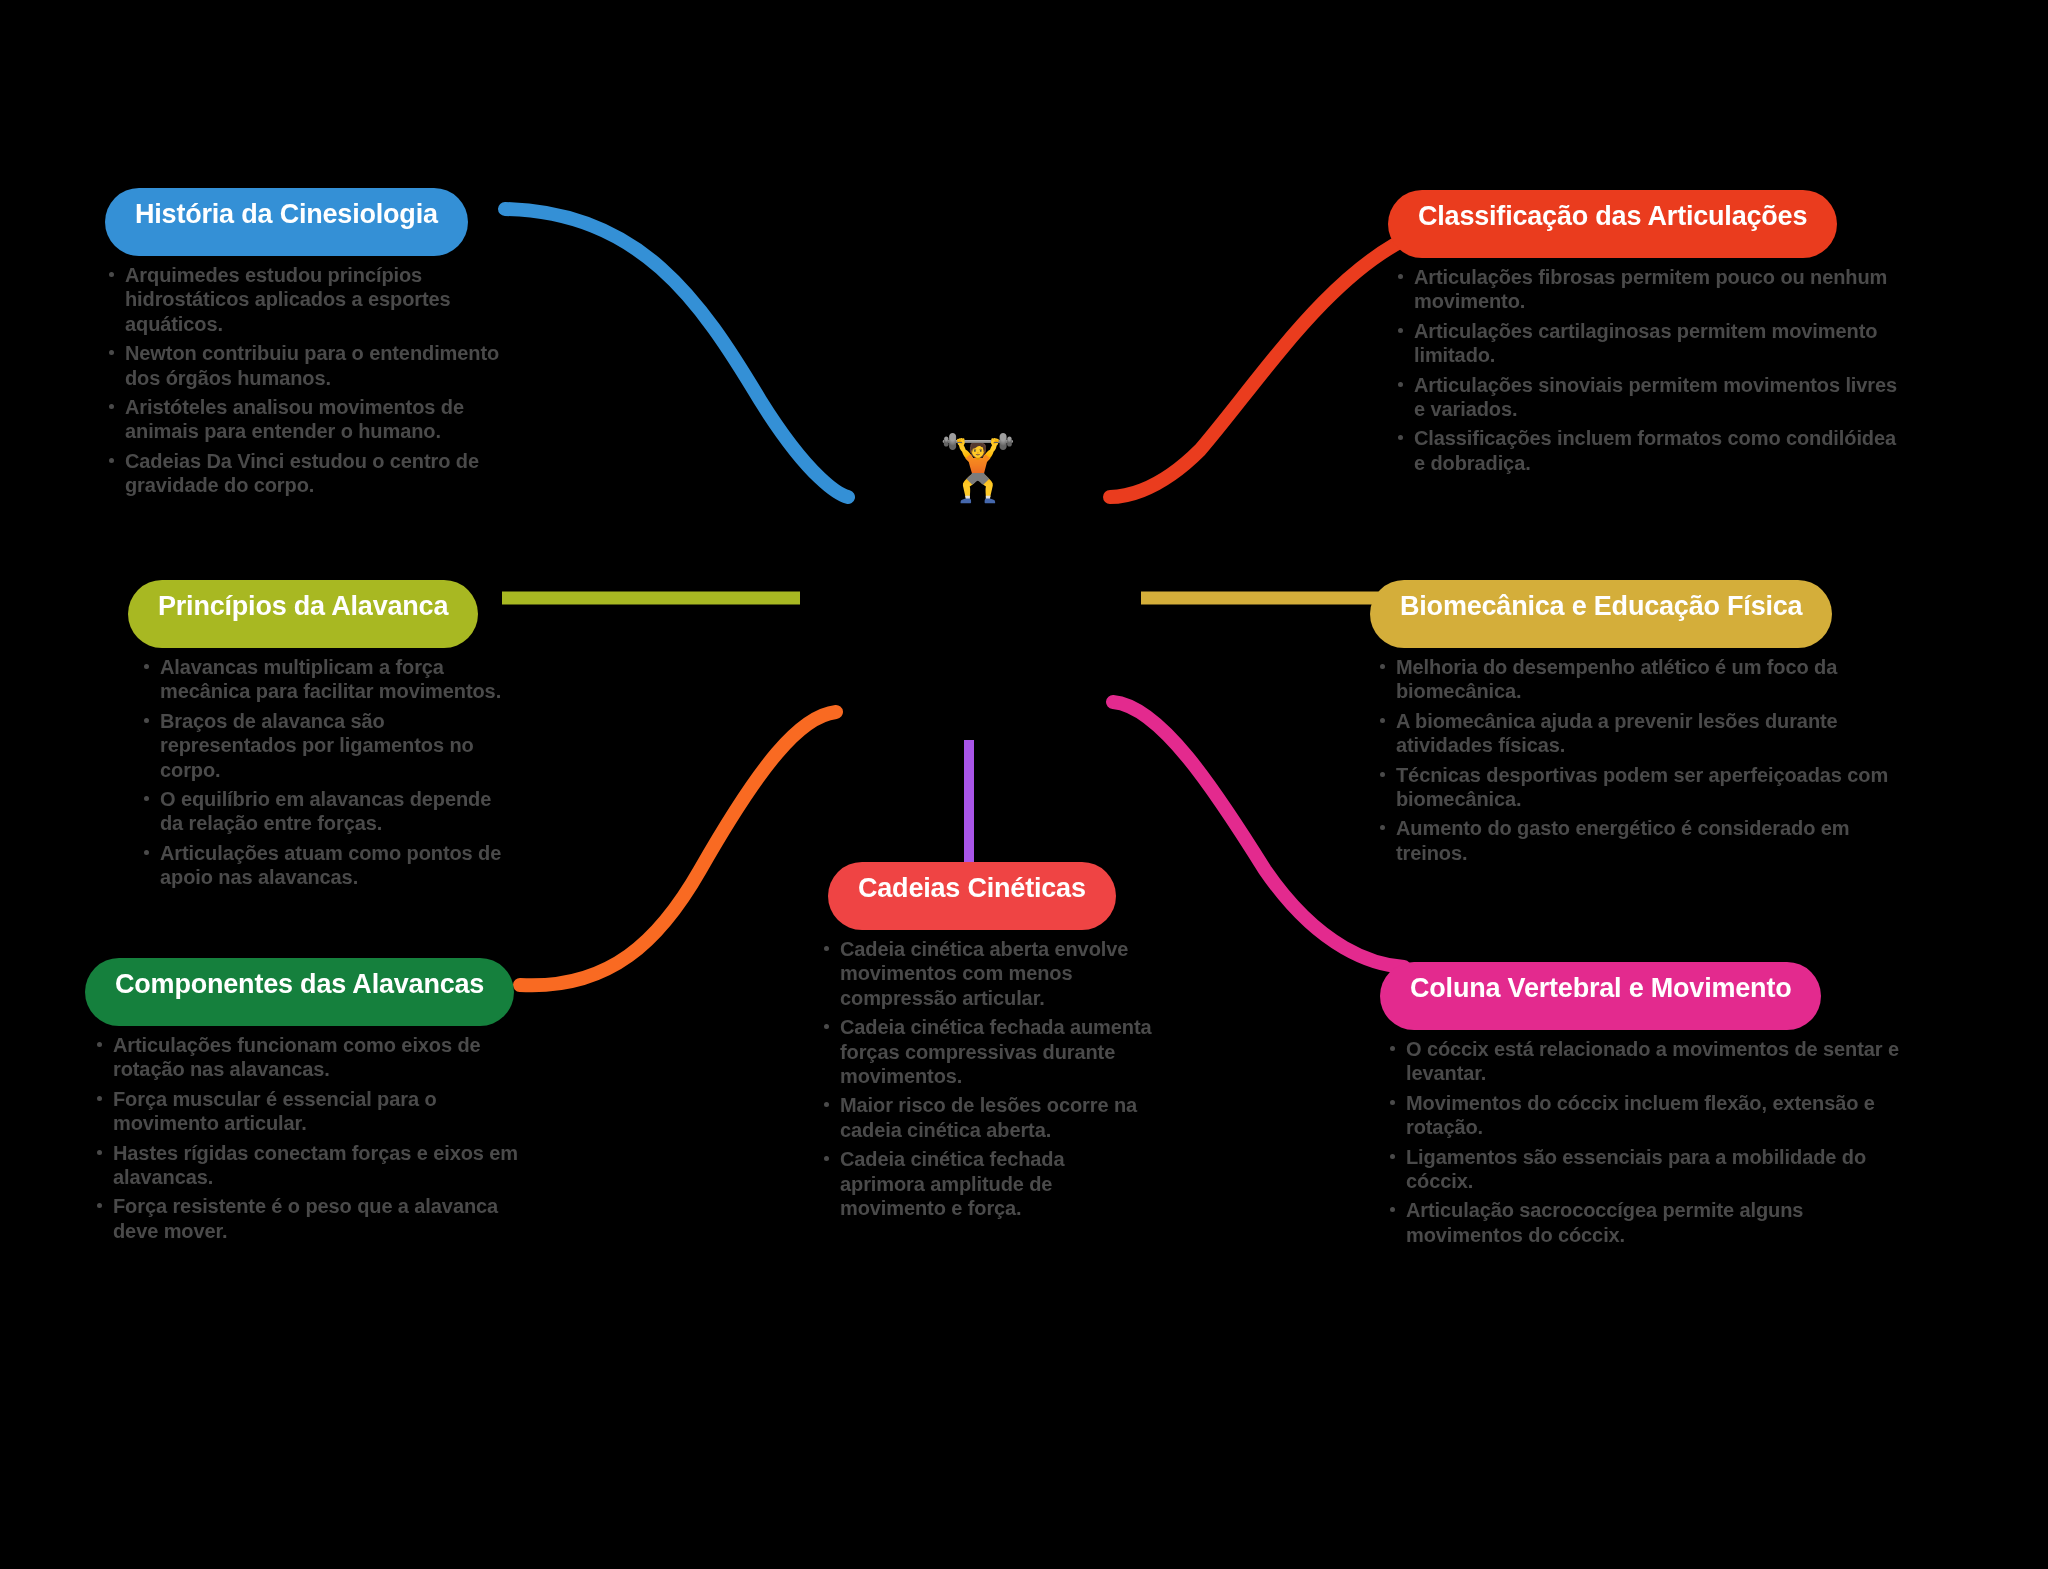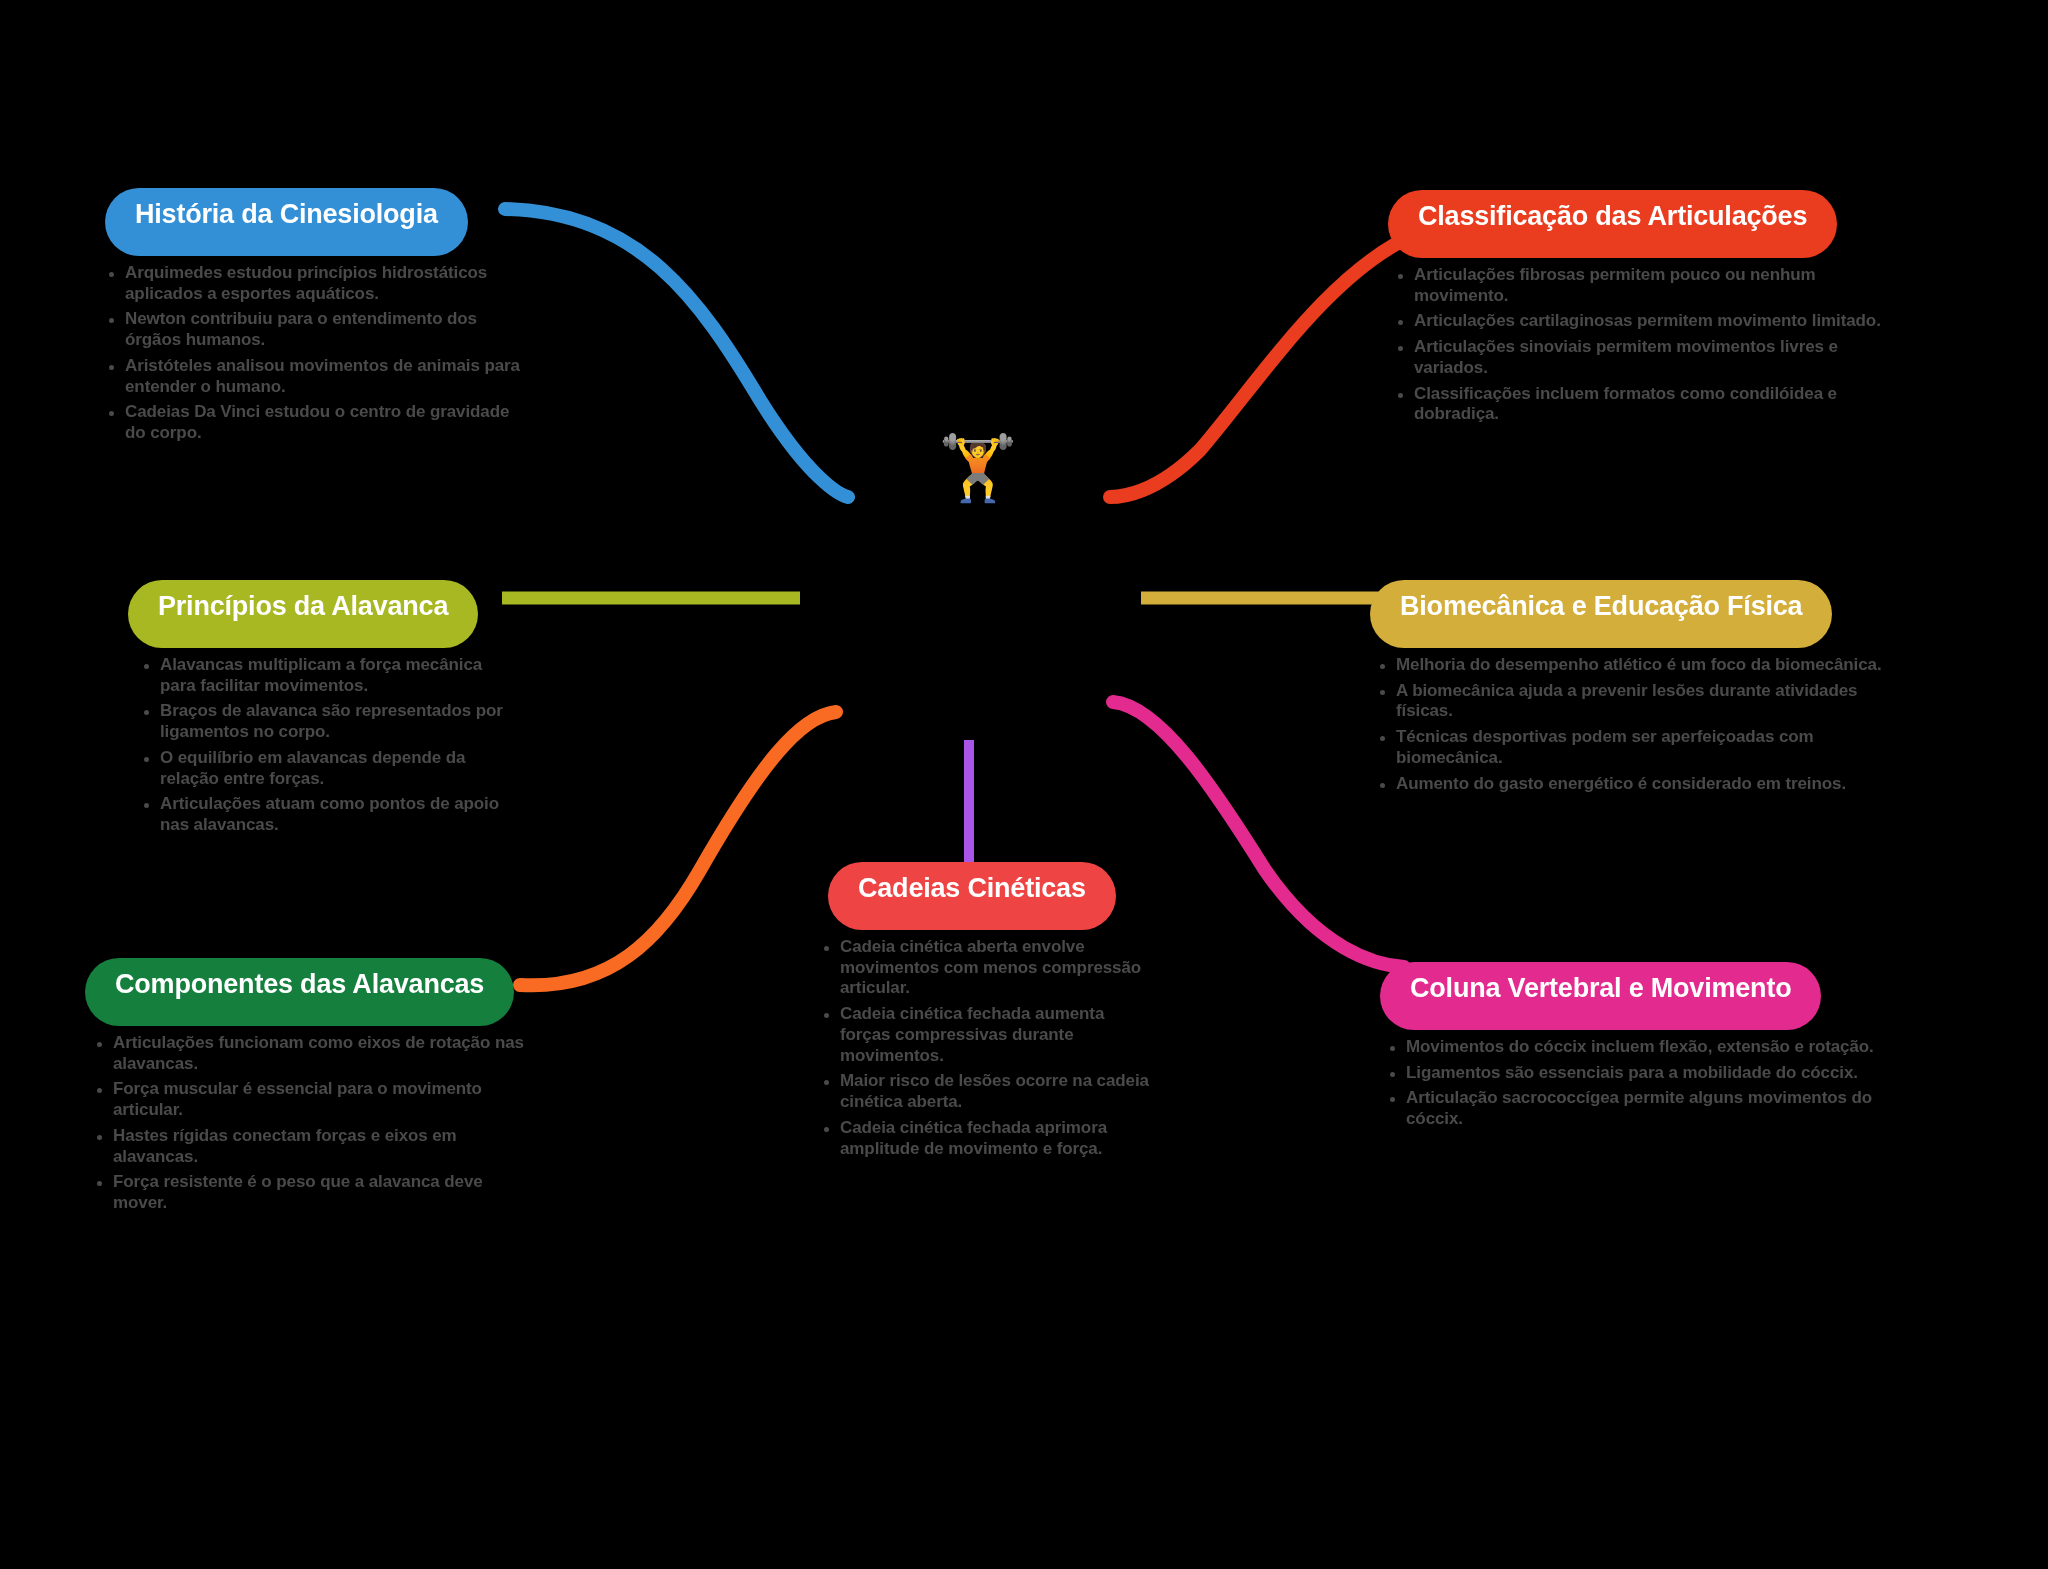--- a/index.html
+++ b/index.html
@@ -42,21 +42,21 @@
     display: block;
   }
   ul.points {
     list-style: none;
     margin: 7px 0 0 0;
     padding: 0;
   }
   ul.points li {
     position: relative;
     color: #4a4a4a;
-    font-size: 17px;
+    font-size: 20px;
     font-weight: bold;
     line-height: 1.22;
     padding-left: 20px;
     margin-bottom: 5px;
     letter-spacing: -0.1px;
   }
   ul.points li::before {
     content: "";
     position: absolute;
     left: 4px;
@@ -192,19 +192,20 @@
       <li>Maior risco de lesões ocorre na cadeia cinética aberta.</li>
       <li>Cadeia cinética fechada aprimora amplitude de movimento e força.</li>
     </ul>
   </div>
 
   <div class="branch" id="b-coluna">
     <div class="pill-wrap">
       <span class="pill" style="background:#e32a8e">Coluna Vertebral e Movimento</span>
     </div>
     <ul class="points">
+      <li>O cóccix está relacionado a movimentos de sentar e levantar.</li>
       <li>Movimentos do cóccix incluem flexão, extensão e rotação.</li>
       <li>Ligamentos são essenciais para a mobilidade do cóccix.</li>
       <li>Articulação sacrococcígea permite alguns movimentos do cóccix.</li>
     </ul>
   </div>
 
 </div>
 
 </body></html>

